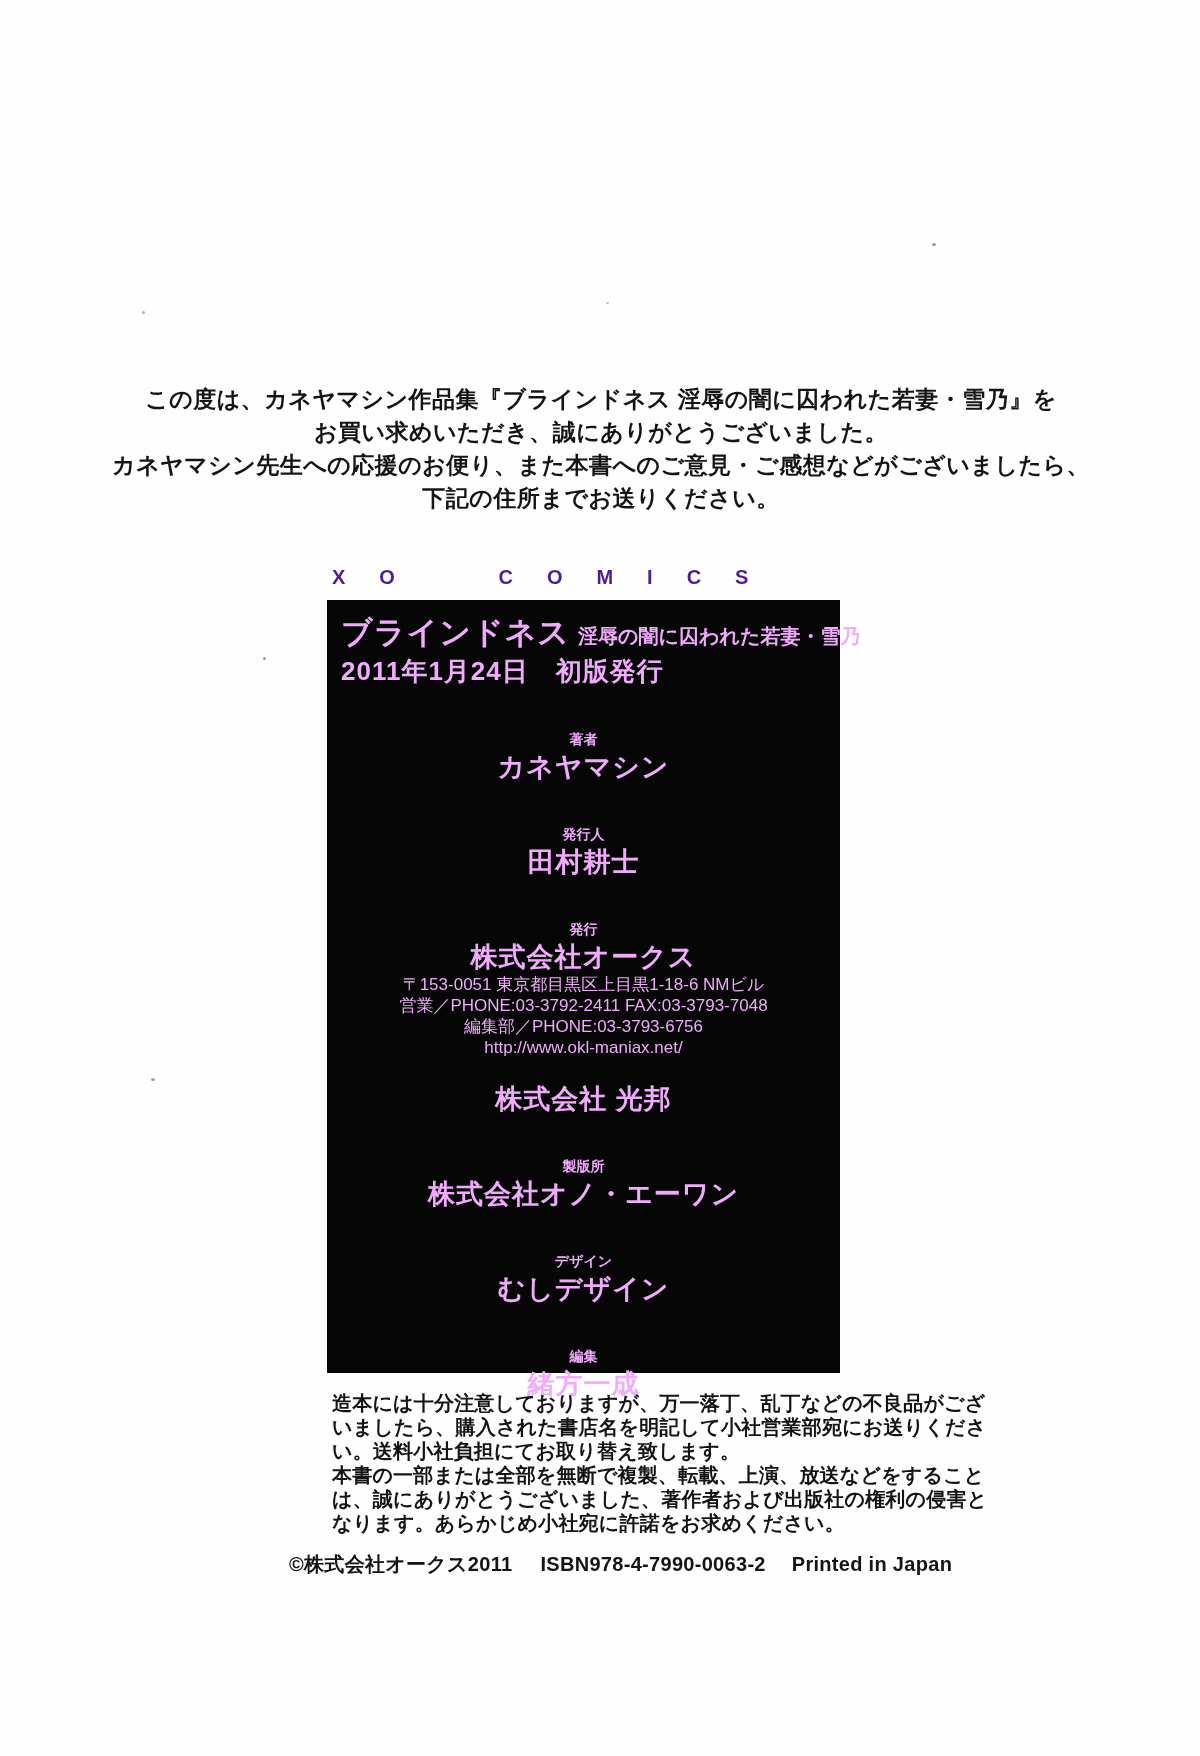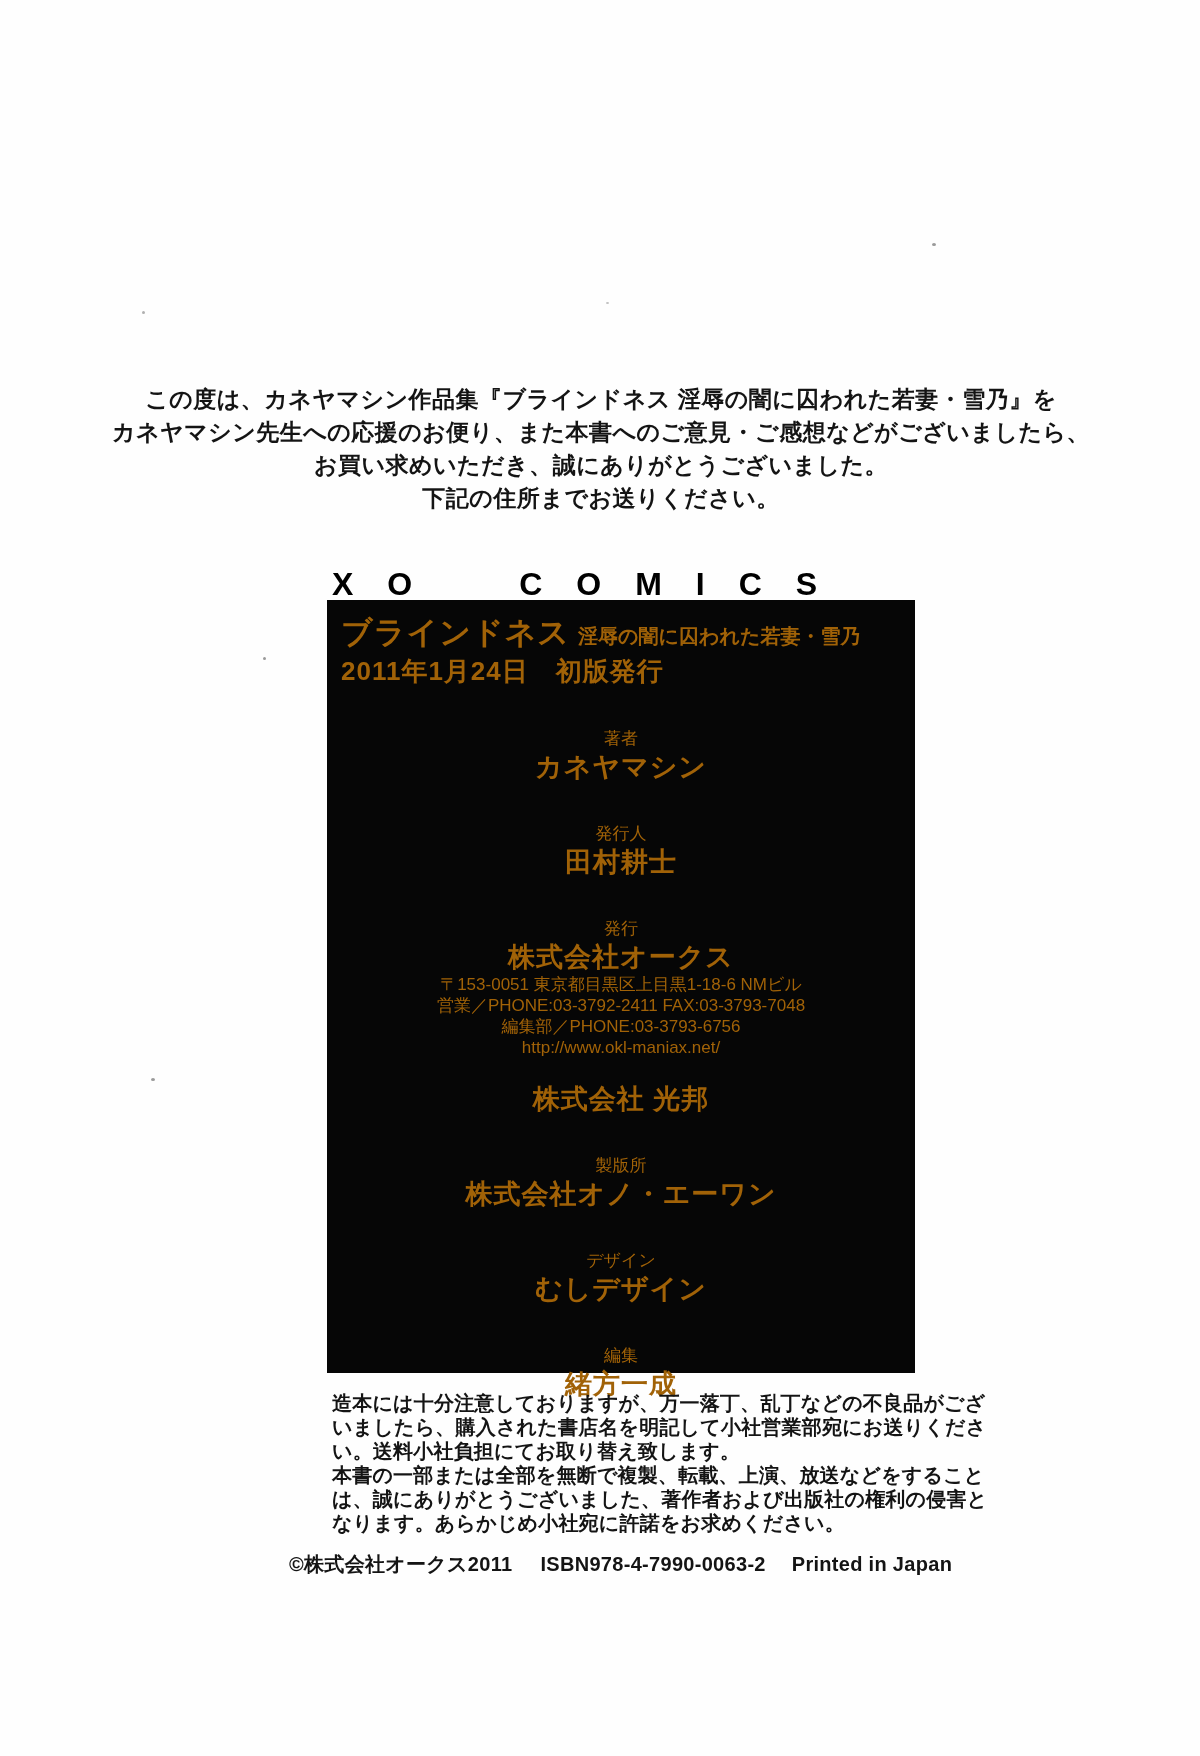--- a/index.html
+++ b/index.html
@@ -15,38 +15,38 @@
   .intro{
     position:absolute;top:383px;left:0;width:1130px;
     text-align:center;
     font-size:23px;font-weight:bold;line-height:33px;
     letter-spacing:0.5px;
     padding-left:36px;
   }
   
   .logo{
     position:absolute;top:566px;left:332px;
-    font-size:32px;font-weight:bold;
+    font-size:20px;font-weight:bold;
     letter-spacing:34px;word-spacing:30px;
-    color:#000000;white-space:nowrap;
+    color:#4c1d95;white-space:nowrap;
   }
   
   .colophon-box{
-    position:absolute;left:327px;top:600px;width:588px;height:773px;
-    background:#060606;color:#a16207;
+    position:absolute;left:327px;top:600px;width:513px;height:773px;
+    background:#060606;color:#f0abfc;
     box-sizing:border-box;padding:12px 14px;
   }
   .box-title-row{white-space:nowrap;}
   .box-title-main{font-size:31px;font-weight:bold;letter-spacing:1px;}
   .box-title-sub{font-size:20px;font-weight:bold;margin-left:8px;}
   .box-edition{font-size:26px;font-weight:600;margin-top:0;letter-spacing:1px;}
   .sections{text-align:center;margin-top:38px;}
   .section{margin-top:25px;}
   .section:first-child{margin-top:0;}
-  .section-label{font-size:17px;font-weight:400;line-height:20px;margin-top:40px;}
+  .section-label{font-size:14px;font-weight:700;line-height:20px;margin-top:40px;}
   .section-name{font-size:27px;font-weight:600;line-height:33px;margin-top:2px;letter-spacing:1px;}
   .section-extra{font-size:17px;line-height:20px;margin-top:1px;}
   .section-extra.copyright-line{font-size:18px;}
   
   .notice{
     position:absolute;top:1391px;left:332px;
     font-size:20px;font-weight:bold;line-height:24px;
     letter-spacing:0.2px;
   }
   .notice div{white-space:nowrap;}
@@ -63,22 +63,22 @@
   .sp2{left:142px;top:311px;width:3px;height:3px;background:#b0b0b0;}
   .sp3{left:606px;top:302px;width:3px;height:2px;background:#c0c0c0;}
   .sp4{left:263px;top:657px;width:3px;height:3px;}
   .sp5{left:151px;top:1078px;width:4px;height:3px;}
 </style>
 </head>
 <body>
 
 <div class="intro">
   <div>この度は、カネヤマシン作品集『ブラインドネス 淫辱の闇に囚われた若妻・雪乃』を</div>
+  <div>お買い求めいただき、誠にありがとうございました。</div>
   <div>カネヤマシン先生への応援のお便り、また本書へのご意見・ご感想などがございましたら、</div>
-  <div>お買い求めいただき、誠にありがとうございました。</div>
   <div>下記の住所までお送りください。</div>
 </div>
 
 <div class="logo">XO COMICS</div>
 
 <div class="colophon-box">
   <div class="box-title-row">
     <span class="box-title-main">ブラインドネス</span><span class="box-title-sub">淫辱の闇に囚われた若妻・雪乃</span>
   </div>
   <div class="box-edition">2011年1月24日　初版発行</div>

